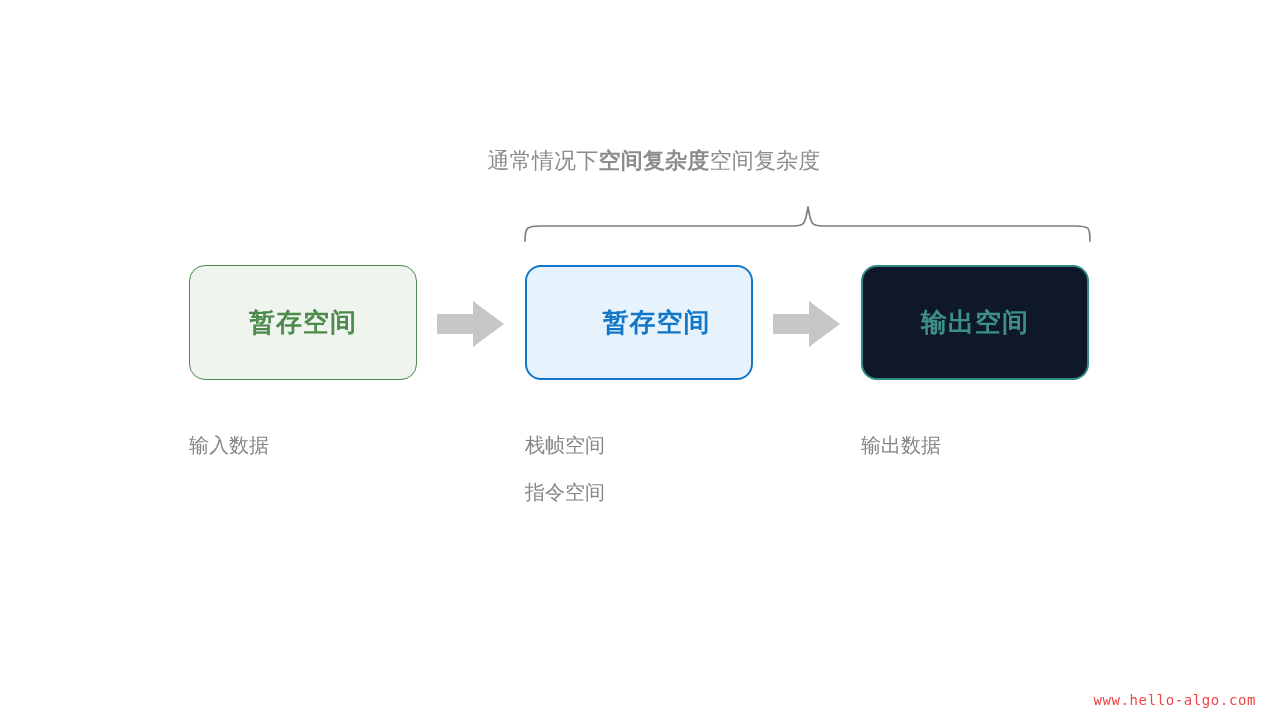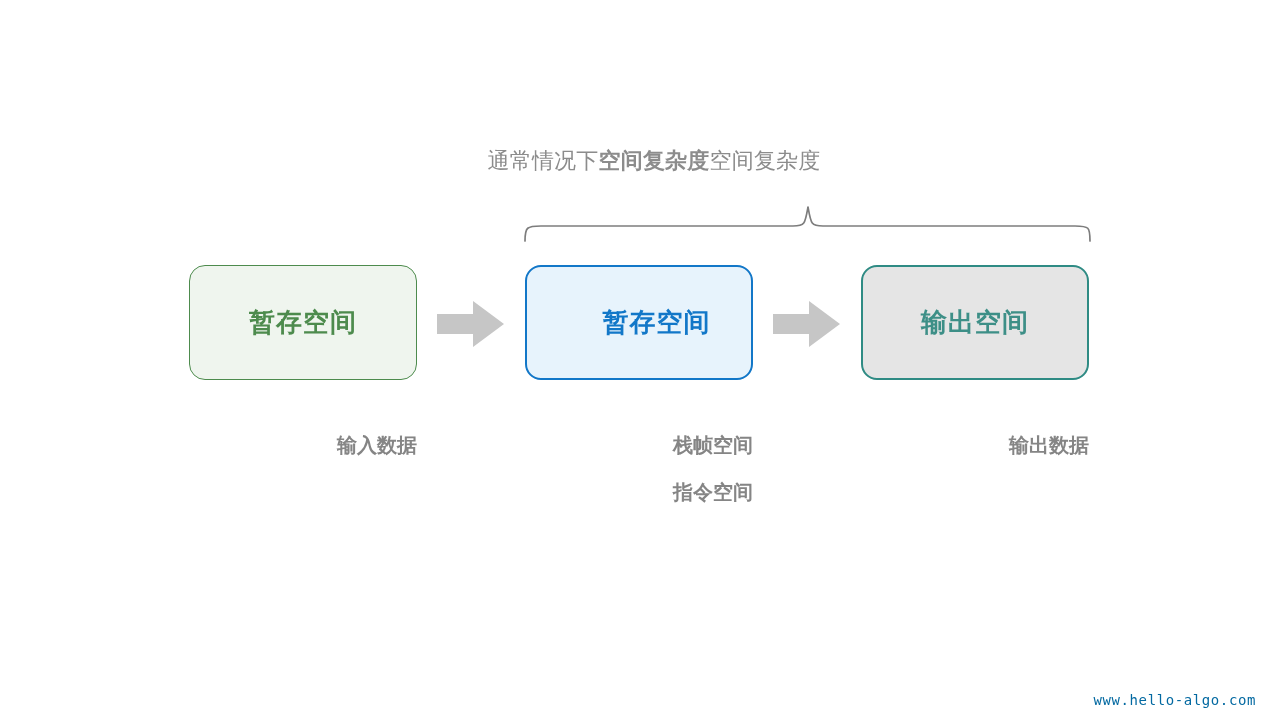--- a/index.html
+++ b/index.html
@@ -70,57 +70,56 @@
   }
   .box-temp {
     left: 525px;
     background: #e7f3fc;
     border: 2.6px solid #1277c8;
     color: #1277c8;
     padding-left: 35px;
   }
   .box-output {
     left: 861px;
-    background: #e5e5e5;
+    background: #0f172a;
     border: 2.2px solid #2f8b84;
     color: #3d8f87;
   }
 
   
   .arrow {
     position: absolute;
     top: 300px;
   }
   .arrow-1 { left: 437px; }
   .arrow-2 { left: 773px; }
 
   
   .caption-col {
     position: absolute;
     top: 422px;
     width: 228px;
-    text-align: right;
+    text-align: left;
     font-size: 20px;
     color: #858585;
     line-height: 47px;
-    font-weight: bold;
   }
   .col-input  { left: 189px; }
   .col-temp   { left: 525px; }
   .col-output { left: 861px; }
   .caption-col div { white-space: nowrap; }
 
   
   .watermark {
     position: absolute;
     right: 24px;
     bottom: 12px;
     font-family: "DejaVu Sans Mono", "Liberation Mono", monospace;
     font-size: 14px;
-    color: #0369a1;
+    color: #ef4444;
     letter-spacing: 0.6px;
   }
 </style>
 </head>
 <body>
 
 <div id="canvas">
 
   <div class="brace-caption">
     <span class="cap-shift">

